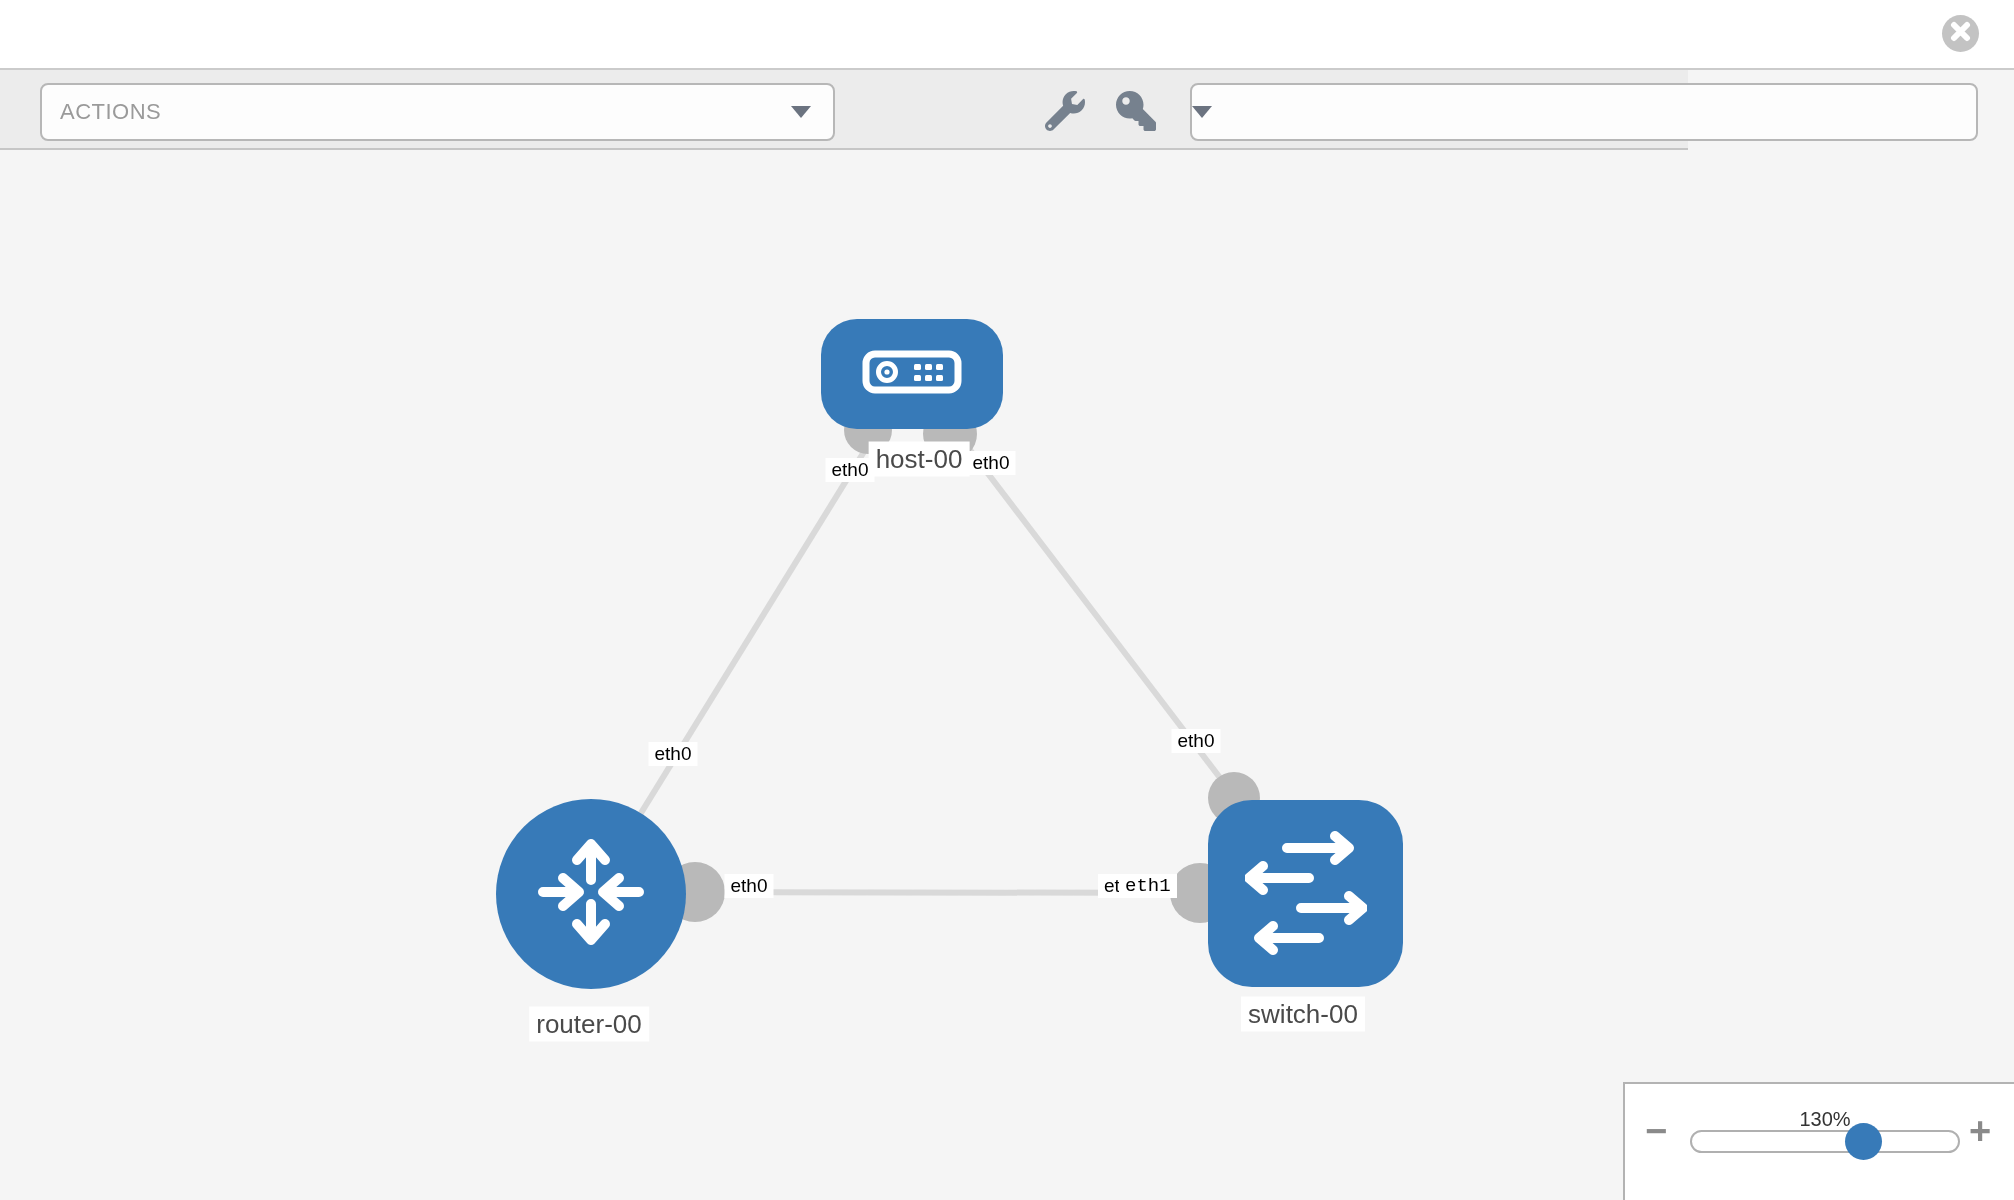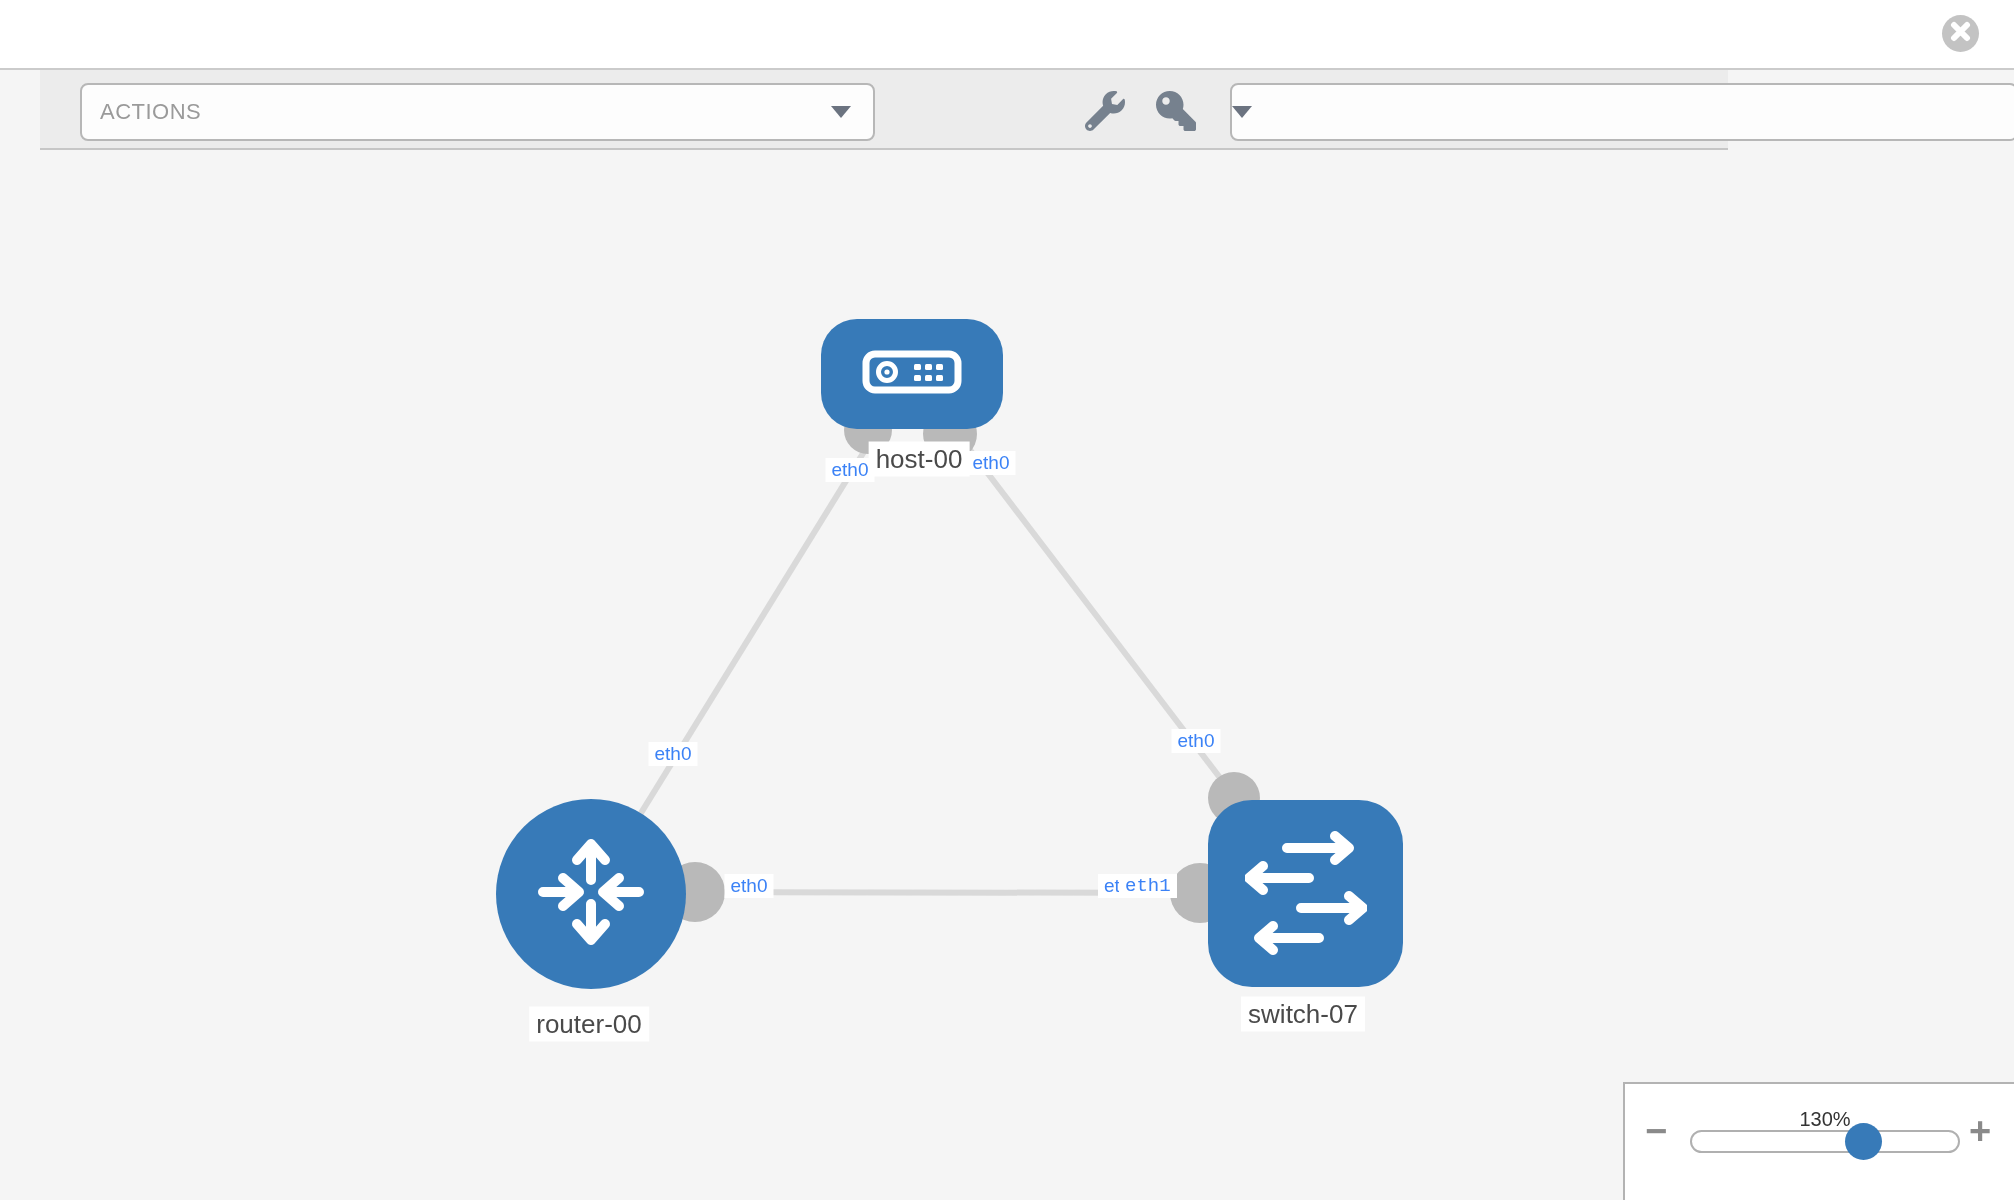--- a/index.html
+++ b/index.html
@@ -20,21 +20,21 @@
     font-size:27px;font-weight:700;color:#4e4e4e;letter-spacing:.2px;
   }
   .close-btn{
     position:absolute;left:1942px;top:15px;width:37px;height:37px;border-radius:50%;
     background:#c3c3c3;display:flex;align-items:center;justify-content:center;cursor:pointer;
   }
 
   
   .toolbar{
     position:absolute;left:0;top:70px;width:1688px;height:80px;
-    background:#ececec;border-bottom:2px solid #c6c6c6;box-sizing:border-box;margin-left:40px;
+    background:#ececec;border-bottom:2px solid #c6c6c6;box-sizing:border-box;
   }
   .select-box{
     position:absolute;top:13px;height:58px;background:#fdfdfd;
     border:2px solid #b7b7b7;border-radius:8px;box-sizing:border-box;
     display:flex;align-items:center;cursor:pointer;
   }
   .select-label{
     font-size:22px;color:#9a9a9a;letter-spacing:.5px;padding-left:18px;
     flex:1 1 auto;user-select:none;
   }
@@ -51,21 +51,21 @@
   .net-svg{position:absolute;left:0;top:0;}
   .node{
     position:absolute;background:#377ab8;display:flex;align-items:center;justify-content:center;
     cursor:pointer;
   }
   .node-host{left:821px;top:167px;width:182px;height:110px;border-radius:36px;}
   .node-router{left:496px;top:647px;width:190px;height:190px;border-radius:50%;}
   .node-switch{left:1208px;top:648px;width:195px;height:187px;border-radius:44px;}
 
   .chip{
-    position:absolute;background:#ffffff;color:#3b82f6;white-space:nowrap;
+    position:absolute;background:#ffffff;color:#000000;white-space:nowrap;
     transform:translate(-50%,-50%);padding:1px 6px;user-select:none;
   }
   .chip-node{font-size:26px;color:#4a4a4a;padding:2px 7px;}
   .chip-if{font-size:19px;}
   .chip-noanchor{transform:none;}
 
   
   .zoom-panel{
     position:absolute;left:1623px;top:1082px;width:391px;height:118px;background:#ffffff;
     border-left:2px solid #b3b3b3;border-top:2px solid #b3b3b3;box-sizing:border-box;
@@ -186,21 +186,21 @@
           <path d="M42 19 L102 19 M90 7 L104 19 L90 31"></path>
           <path d="M64 49 L6 49 M18 37 L4 49 L18 61"></path>
           <path d="M56 79 L116 79 M104 67 L118 79 L104 91"></path>
           <path d="M74 109 L16 109 M28 97 L14 109 L28 121"></path>
         </svg>
       </span>
     </div>
 
     <div class="chip chip-node" style="left:919px;top:307px;">host-00</div>
     <div class="chip chip-node" style="left:589px;top:862px;margin-top:10px;">router-00</div>
-    <div class="chip chip-node" style="left:1303px;top:862px;">switch-07</div>
+    <div class="chip chip-node" style="left:1303px;top:862px;">switch-00</div>
 
     <div class="chip chip-if" style="left:850px;top:318px;">eth0</div>
     <div class="chip chip-if" style="left:991px;top:311px;">eth0</div>
     <div class="chip chip-if" style="left:673px;top:602px;">eth0</div>
     <div class="chip chip-if" style="left:1196px;top:589px;">eth0</div>
     <div class="chip chip-if" style="left:749px;top:734px;">eth0</div>
     <div class="chip chip-if chip-noanchor" style="left:1098px;top:722px;transform:none;">eth0</div>
     <div class="chip chip-if chip-noanchor" style="left:1119px;top:722px;transform:none;font-family:Liberation Mono, monospace;">eth1</div>
 
     <div class="zoom-panel" style="left:1623px;top:930px;height:118px;">

